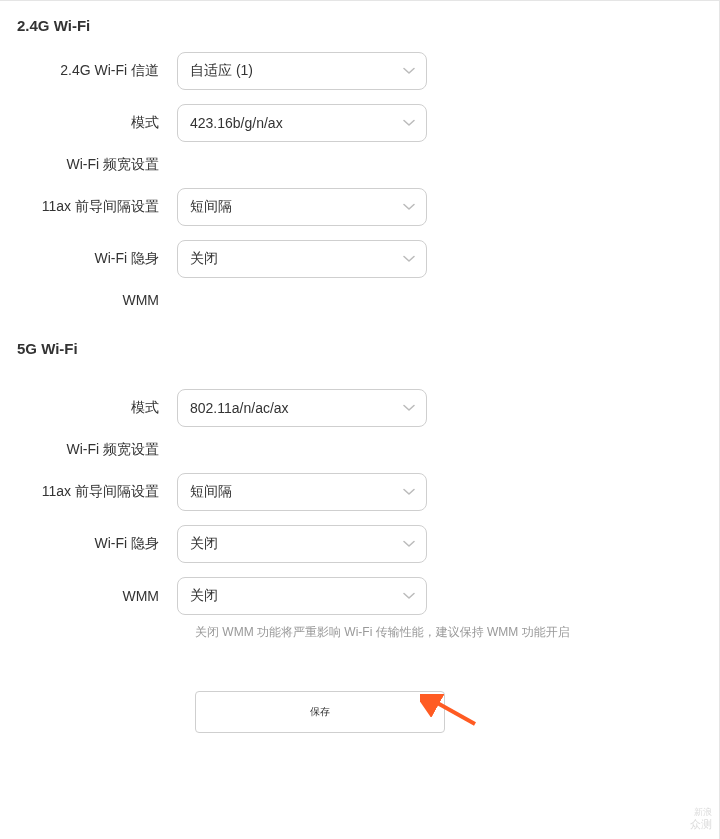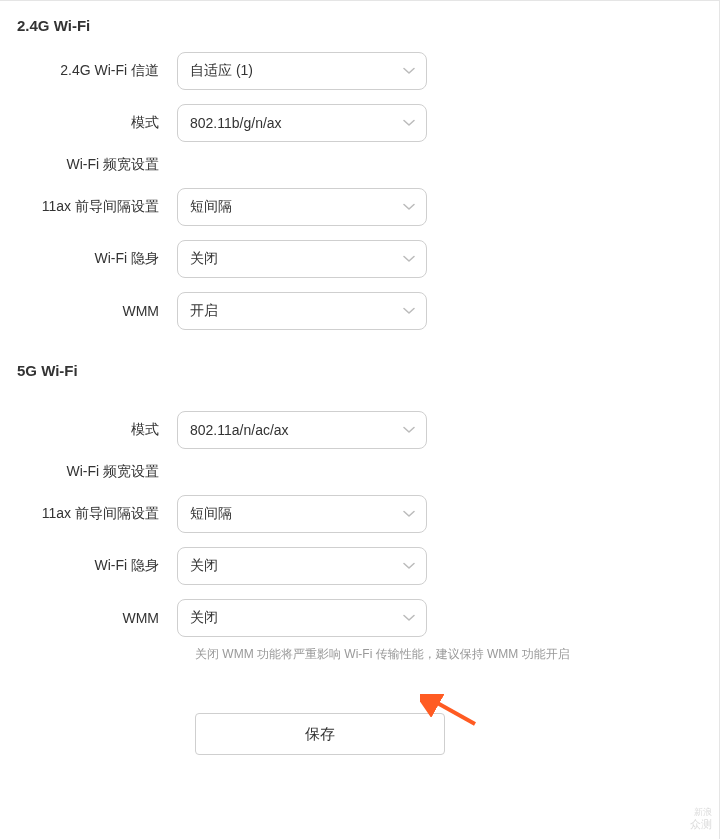--- a/index.html
+++ b/index.html
@@ -86,21 +86,21 @@
       justify-content: flex-start;
       margin-top: 50px;
       margin-left: 178px;
     }
     .save-button {
       width: 250px;
       height: 42px;
       border: 1px solid #cfcfcf;
       border-radius: 4px;
       background: #ffffff;
-      font-size: 15px;
+      font-size: 10px;
       color: #333333;
       cursor: pointer;
       display: flex;
       align-items: center;
       justify-content: center;
     }
     .arrow-annotation {
       position: absolute;
       left: 420px;
       top: 693px;
@@ -138,21 +138,21 @@
             <path d="M1 1.5 L6 6 L11 1.5" stroke="#bbbbbb" stroke-width="1.5" fill="none" stroke-linecap="round" stroke-linejoin="round"></path>
           </svg>
         </span>
     </div>
   </div>
 
   <div class="form-row">
     <div class="form-label">模式</div>
     <div class="select-wrapper">
       <div class="select-box">
-          <span>802.11b/g/n/ax</span>
+          <span>423.16b/g/n/ax</span>
         </div>
       <span class="chevron-down">
           <svg viewBox="0 0 12 8">
             <path d="M1 1.5 L6 6 L11 1.5" stroke="#bbbbbb" stroke-width="1.5" fill="none" stroke-linecap="round" stroke-linejoin="round"></path>
           </svg>
         </span>
     </div>
   </div>
 
   <div class="form-row">
@@ -182,30 +182,20 @@
       <span class="chevron-down">
           <svg viewBox="0 0 12 8">
             <path d="M1 1.5 L6 6 L11 1.5" stroke="#bbbbbb" stroke-width="1.5" fill="none" stroke-linecap="round" stroke-linejoin="round"></path>
           </svg>
         </span>
     </div>
   </div>
 
   <div class="form-row">
     <div class="form-label">WMM</div>
-    <div class="select-wrapper">
-      <div class="select-box">
-          <span>开启</span>
-        </div>
-      <span class="chevron-down">
-          <svg viewBox="0 0 12 8">
-            <path d="M1 1.5 L6 6 L11 1.5" stroke="#bbbbbb" stroke-width="1.5" fill="none" stroke-linecap="round" stroke-linejoin="round"></path>
-          </svg>
-        </span>
-    </div>
   </div>
 
   <div class="section-gap"></div>
 
   <div class="section-title">5G Wi-Fi</div>
 
   <div class="form-row">
   </div>
 
   <div class="form-row">

